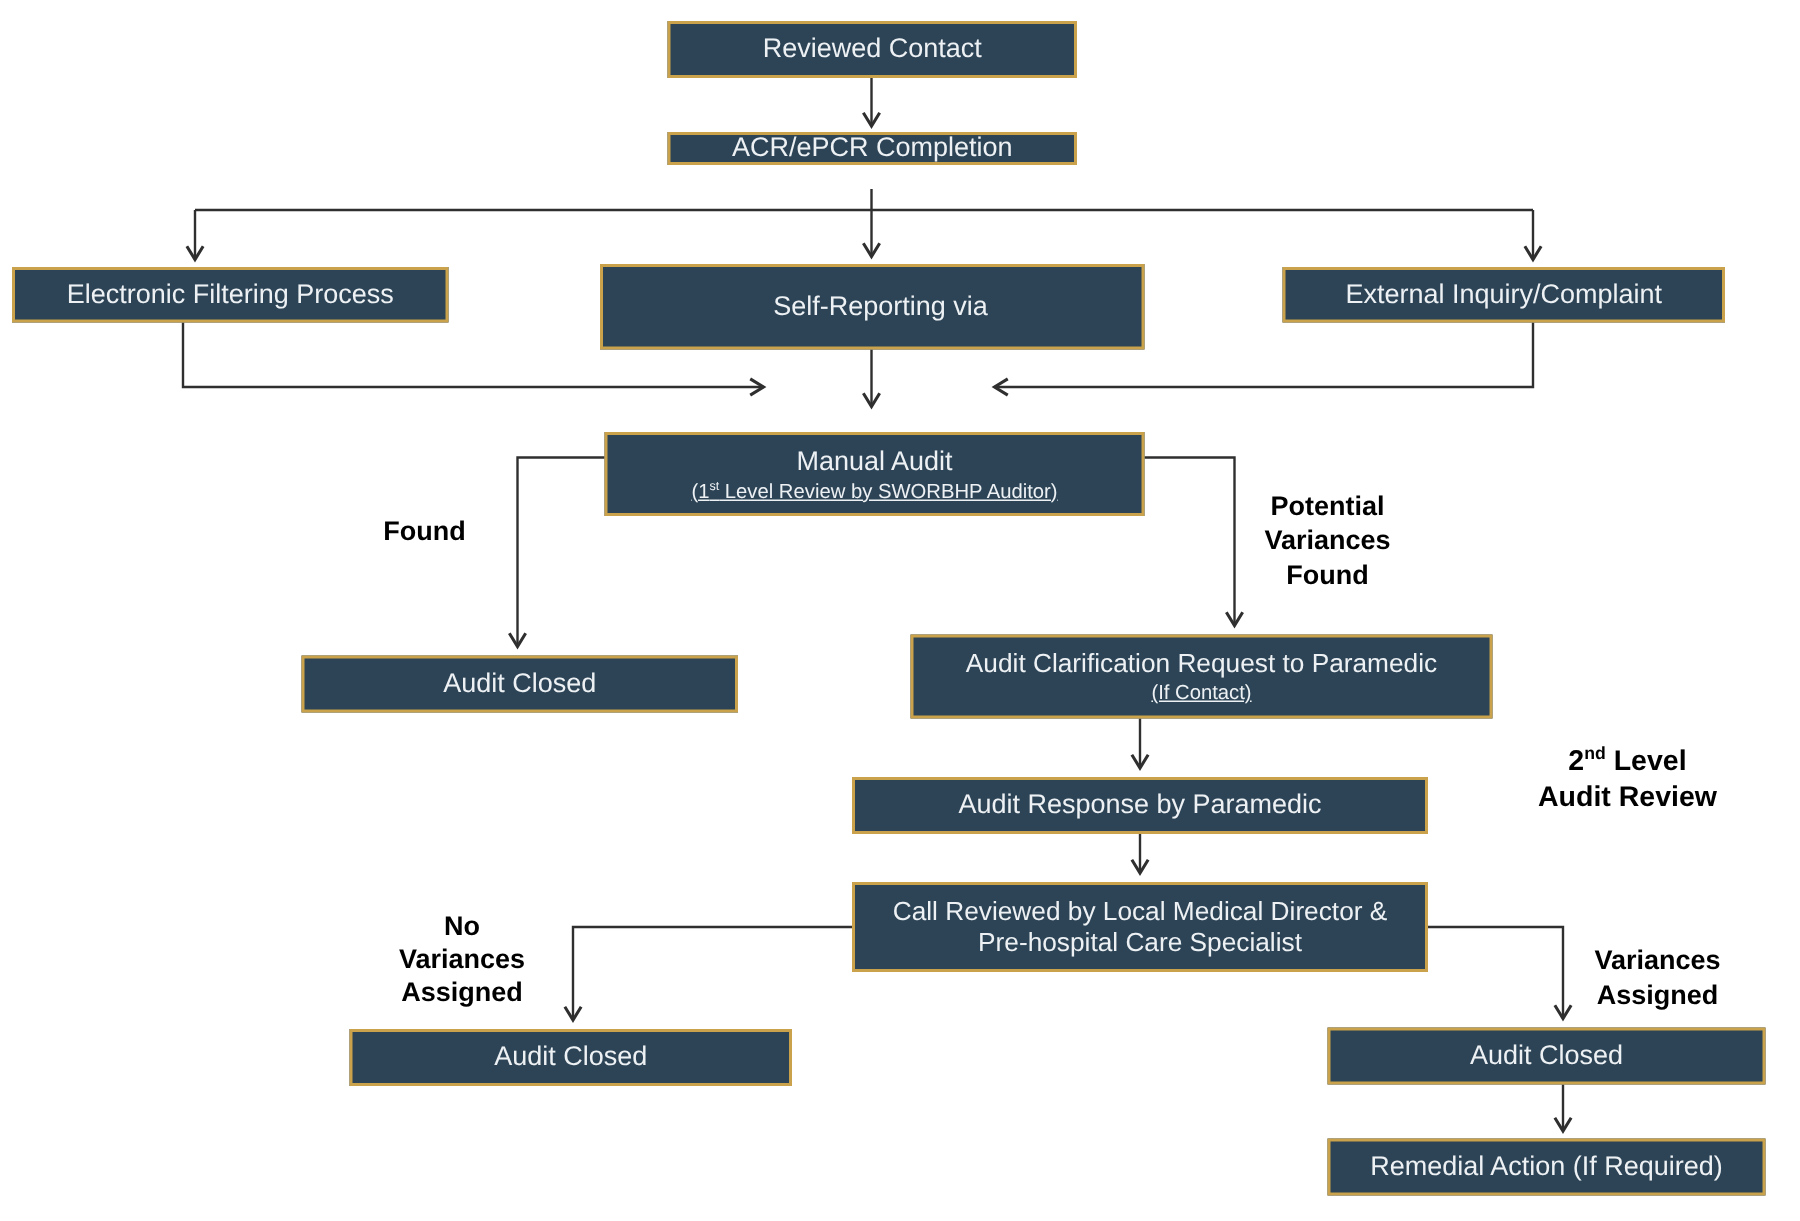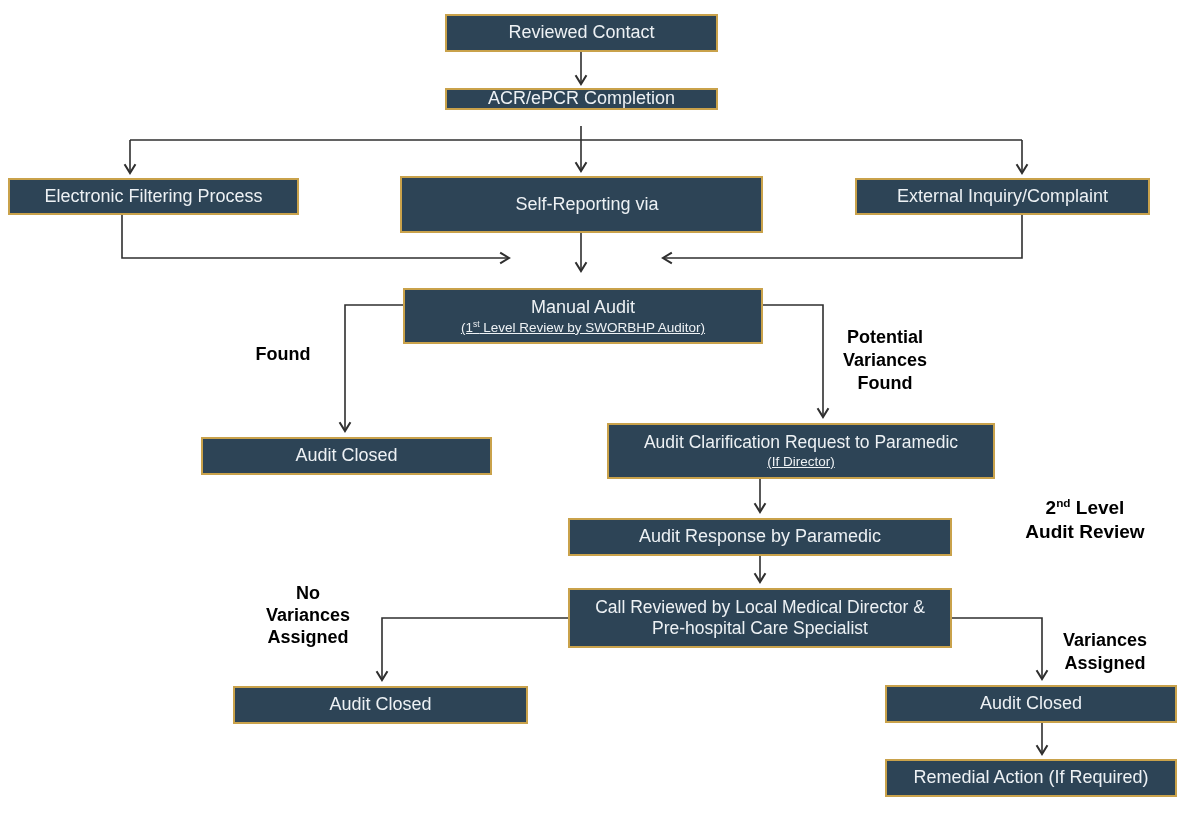--- a/index.html
+++ b/index.html
@@ -111,21 +111,21 @@
     <span class="line">Manual Audit</span>
     <span class="sub"><span>(1</span><sup>st</sup><span> Level Review by SWORBHP Auditor)</span></span>
   </div>
 
   <div class="node" style="left:201px; top:437px; width:291px; height:38px;">
     <span class="line">Audit Closed</span>
   </div>
 
   <div class="node" style="left:567px; top:423px; width:388px; height:56px; font-size:17.5px;margin-left:40px;">
     <span class="line">Audit Clarification Request to Paramedic</span>
-    <span class="sub">(If Director)</span>
+    <span class="sub">(If Contact)</span>
   </div>
 
   <div class="node" style="left:568px; top:518px; width:384px; height:38px;">
     <span class="line">Audit Response by Paramedic</span>
   </div>
 
   <div class="node" style="left:568px; top:588px; width:384px; height:60px; font-size:17.5px;">
     <span class="line">Call Reviewed by Local Medical Director &amp;</span>
     <span class="line">Pre-hospital Care Specialist</span>
   </div>
@@ -150,21 +150,21 @@
     <span class="line">Potential</span>
     <span class="line">Variances</span>
     <span class="line">Found</span>
   </div>
 
   <div class="edge-label" style="left:1005px; top:496px; width:160px; font-size:19px; line-height:24px;">
     <span class="line"><span>2</span><sup>nd</sup><span> Level</span></span>
     <span class="line">Audit Review</span>
   </div>
 
-  <div class="edge-label" style="left:248px; top:582px; width:120px; line-height:22px;">
+  <div class="edge-label" style="left:248px; top:606px; width:120px; line-height:22px;">
     <span class="line">No</span>
     <span class="line">Variances</span>
     <span class="line">Assigned</span>
   </div>
 
   <div class="edge-label" style="left:1035px; top:629px; width:140px;">
     <span class="line">Variances</span>
     <span class="line">Assigned</span>
   </div>
 

